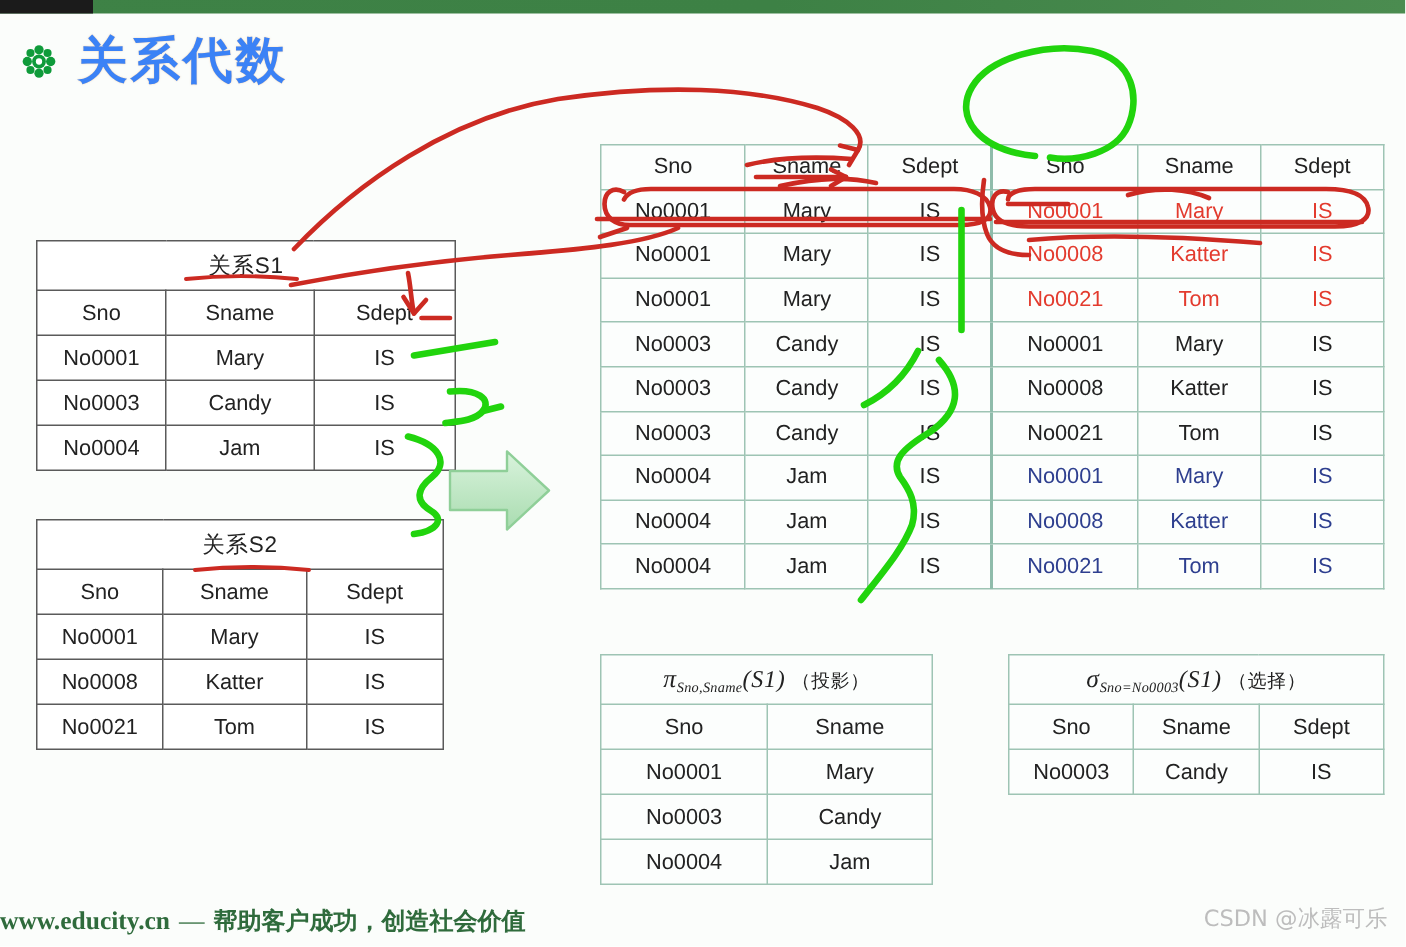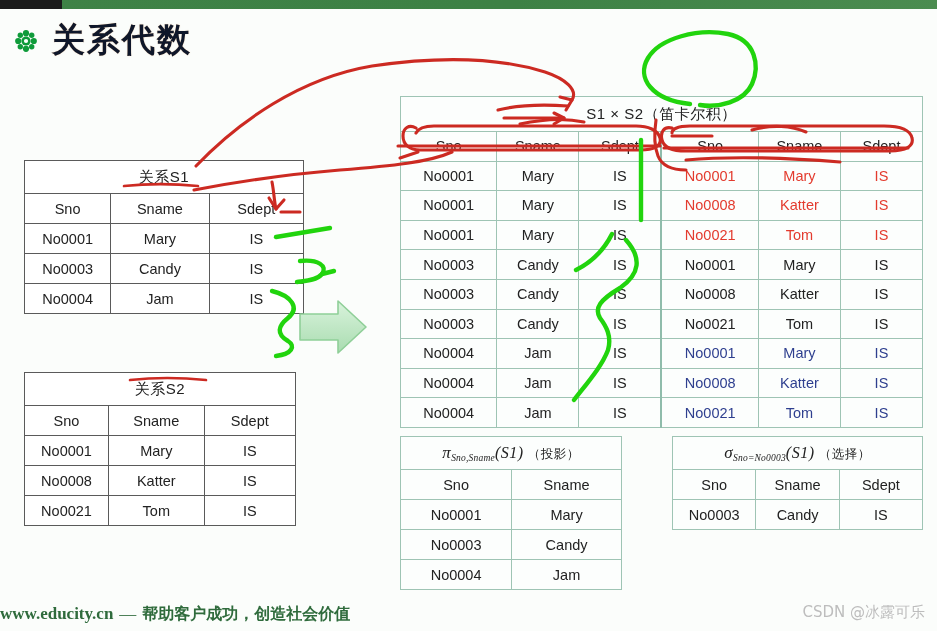--- a/index.html
+++ b/index.html
@@ -29,21 +29,21 @@
   }
 
   
   #title-row {
     position: absolute; left: 14px; top: 18px;
     display: flex; align-items: center; gap: 14px;
   }
   #title-bullet { width: 24px; height: 24px; display:block; }
   #title-text {
     font-size: 33px;
-    color: #0f172a;
+    color: #3b82f6;
     font-weight: bold;
     letter-spacing: 2px;
     font-family: "DejaVu Sans", sans-serif;
     text-shadow: 0 0 1px rgba(229,138,51,.5);
   }
 
   
   table.tbl {
     border-collapse: collapse;
     position: absolute;
@@ -63,21 +63,21 @@
     color: #222;
     letter-spacing: .5px;
   }
 
   
   table.s-tbl td {
     border: 1px solid #5a5a5a;
     background: #ffffff;
   }
   #tbl-s1 { left: 24px; top: 160px; width: 280px; }
-  #tbl-s2 { left: 24px; top: 372px; width: 272px; }
+  #tbl-s2 { left: 24px; top: 346px; width: 272px; }
   .s-tbl td { height: 29px; }
   .s-tbl td.cap { height: 32px; }
   .s-col-1 { width: 84px; }
   .s-col-2 { width: 96px; }
   .s-col-3 { width: 92px; }
 
   
   #tbl-prod { left: 400px; top: 96px; width: 523px; }
   #tbl-prod td {
     border: 1px solid #9ec4b4;
@@ -221,23 +221,20 @@
       <linearGradient id="ag" x1="0" y1="0" x2="0" y2="1">
         <stop offset="0%" stop-color="#d9f3dc"></stop>
         <stop offset="100%" stop-color="#a9dcb0"></stop>
       </linearGradient>
     </defs>
     <path d="M4 18 L42 18 L42 5 L70 31 L42 57 L42 44 L4 44 Z" fill="url(#ag)" stroke="#8fcf98" stroke-width="1.6" stroke-linejoin="round"></path>
   </svg>
 
   <table class="tbl" id="tbl-prod">
     <tbody>
-        <tr>
-      <td class="cap" colspan="6">S1 × S2（笛卡尔积）</td>
-    </tr>
     <tr>
       <td class="p-col-n">Sno</td>
       <td class="p-col">Sname</td>
       <td class="p-col">Sdept</td>
       <td class="p-col-n mid">Sno</td>
       <td class="p-col">Sname</td>
       <td class="p-col">Sdept</td>
     </tr>
 
     <tr>

